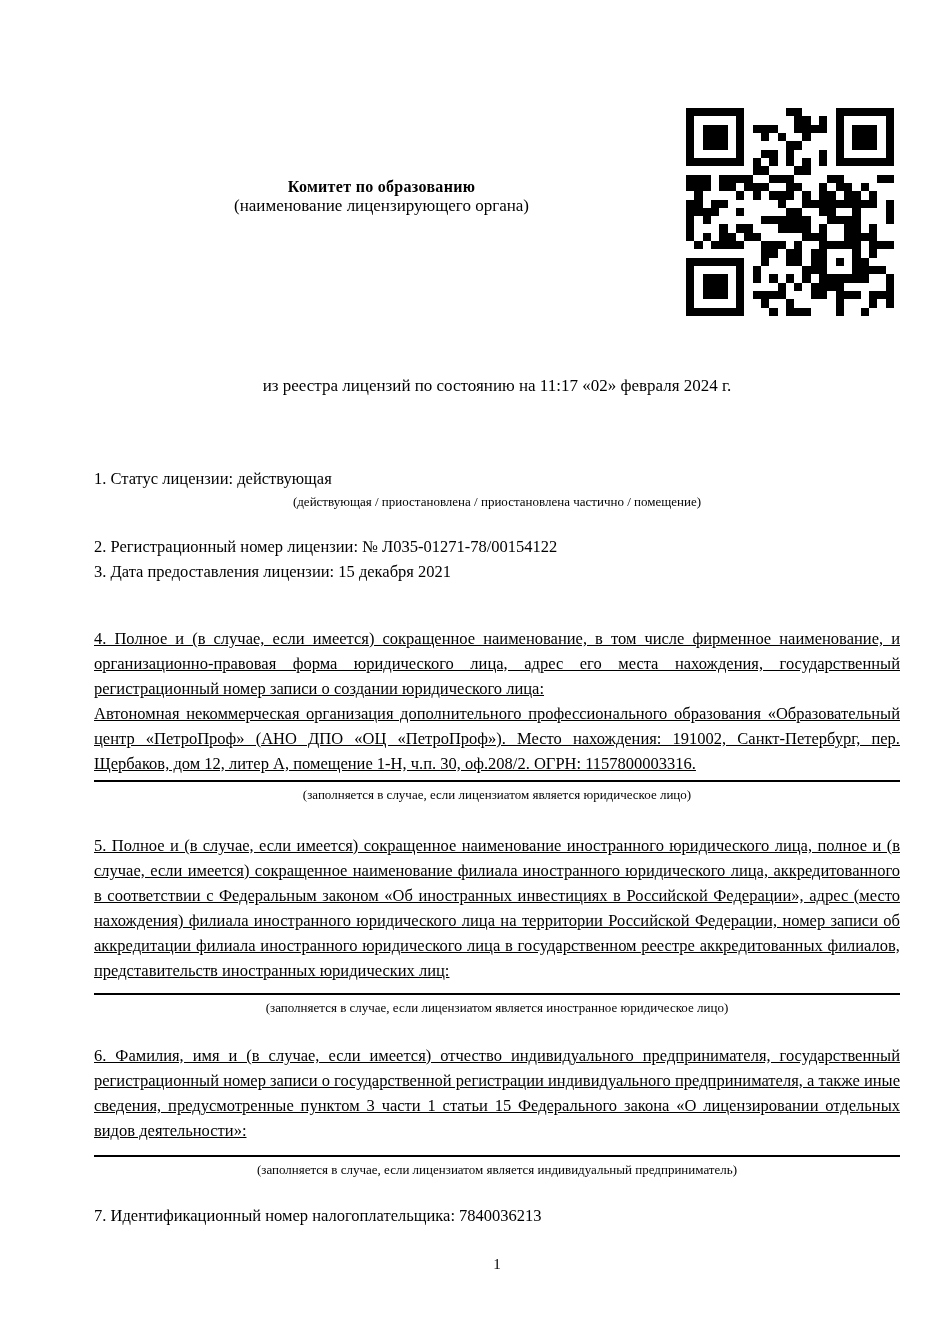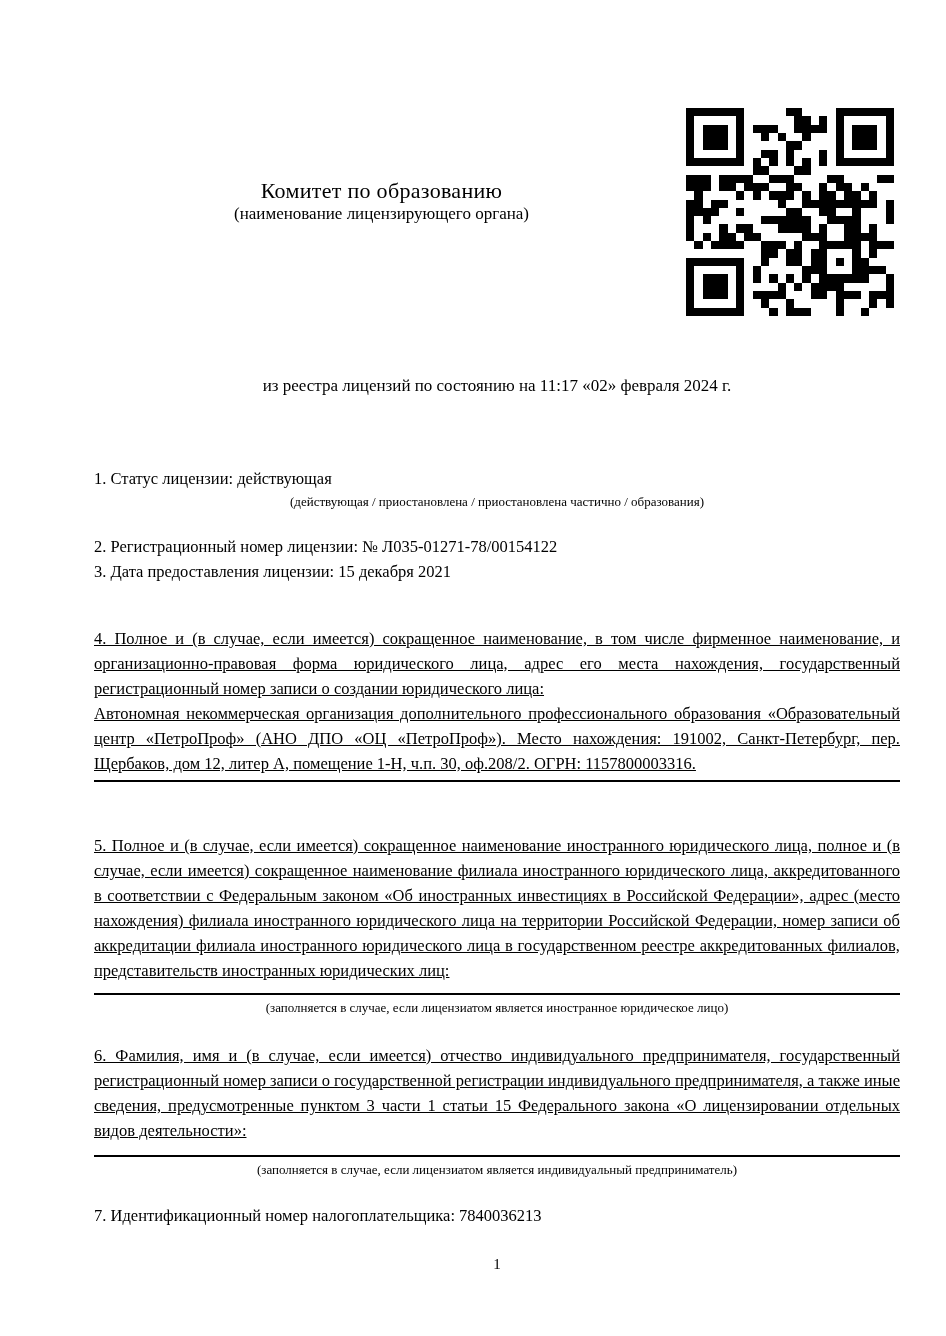--- a/index.html
+++ b/index.html
@@ -25,22 +25,22 @@
     height: 208px;
   }
   .org-block {
     position: absolute;
     left: 94px;
     top: 178px;
     width: 575px;
     text-align: center;
   }
   .org-name {
-    font-size: 22px;
-    font-weight: normal;
+    font-size: 16px;
+    font-weight: bold;
     letter-spacing: 0.3px;
   }
   .org-caption {
     font-size: 17px;
     margin-top: 0;
   }
   .title-block {
     position: absolute;
     left: 94px;
     top: 374px;
@@ -414,35 +414,36 @@
     <div class="org-name">Комитет по образованию</div>
     <div class="org-caption">(наименование лицензирующего органа)</div>
   </div>
 
   <div class="title-block">
     <div>из реестра лицензий по состоянию на 11:17 «02» февраля 2024 г.</div>
   </div>
 
   <div class="item" id="item-status">
     <div>1. Статус лицензии: действующая</div>
-    <div class="sub-note">(действующая / приостановлена / приостановлена частично / образования)</div>
+    <div class="sub-note">(действующая / приостановлена / приостановлена частично / помещение)</div>
   </div>
 
   <div class="item" id="item-regnum">
     <div>2. Регистрационный номер лицензии: № Л035-01271-78/00154122</div>
   </div>
 
   <div class="item" id="item-grantdate">
     <div>3. Дата предоставления лицензии: 15 декабря 2021</div>
   </div>
 
   <div class="item" id="item-legal">
     <div class="just">4. Полное и (в случае, если имеется) сокращенное наименование, в том числе фирменное наименование, и организационно-правовая форма юридического лица, адрес его места нахождения, государственный регистрационный номер записи о создании юридического лица:</div>
     <div class="just">Автономная некоммерческая организация дополнительного профессионального образования «Образовательный центр «ПетроПроф» (АНО ДПО «ОЦ «ПетроПроф»). Место нахождения: 191002, Санкт-Петербург, пер. Щербаков, дом 12, литер А, помещение 1-Н, ч.п. 30, оф.208/2. ОГРН: 1157800003316.</div>
     <div class="rule rule-mt4"></div>
+    <div class="sub-note note-after-rule">(заполняется в случае, если лицензиатом является юридическое лицо)</div>
   </div>
 
   <div class="item" id="item-foreign">
     <div class="just">5. Полное и (в случае, если имеется) сокращенное наименование иностранного юридического лица, полное и (в случае, если имеется) сокращенное наименование филиала иностранного юридического лица, аккредитованного в соответствии с Федеральным законом «Об иностранных инвестициях в Российской Федерации», адрес (место нахождения) филиала иностранного юридического лица на территории Российской Федерации, номер записи об аккредитации филиала иностранного юридического лица в государственном реестре аккредитованных филиалов, представительств иностранных юридических лиц:</div>
     <div class="rule rule-mt10"></div>
     <div class="sub-note note-after-rule">(заполняется в случае, если лицензиатом является иностранное юридическое лицо)</div>
   </div>
 
   <div class="item" id="item-entrep">
     <div class="just">6. Фамилия, имя и (в случае, если имеется) отчество индивидуального предпринимателя, государственный регистрационный номер записи о государственной регистрации индивидуального предпринимателя, а также иные сведения, предусмотренные пунктом 3 части 1 статьи 15 Федерального закона «О лицензировании отдельных видов деятельности»:</div>

